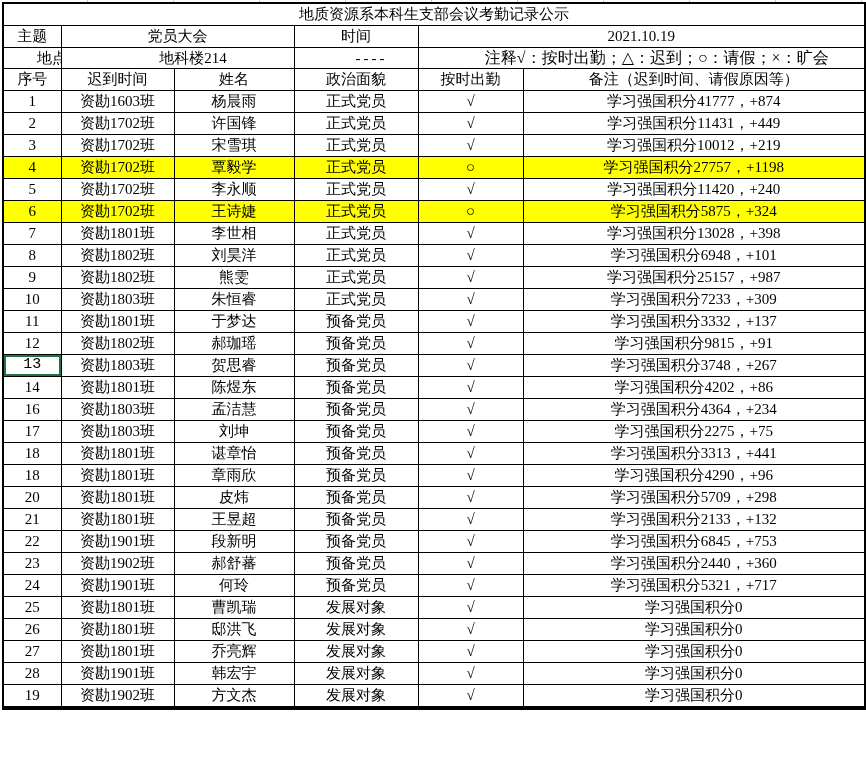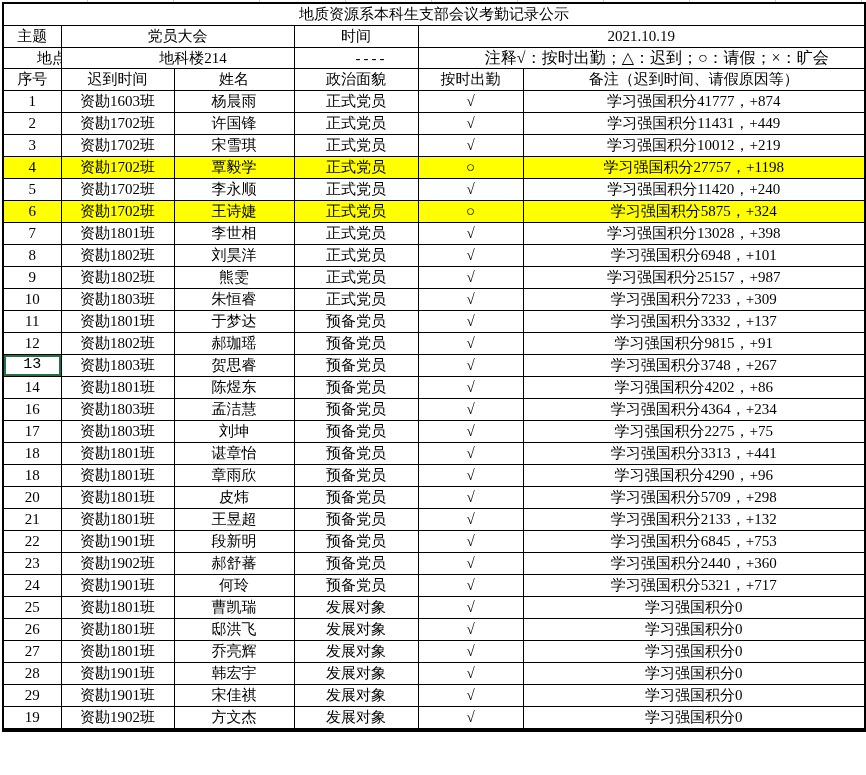--- a/index.html
+++ b/index.html
@@ -274,28 +274,20 @@
   </tr>
       <tr>
     <td>28</td>
     <td>资勘1901班</td>
     <td>韩宏宇</td>
     <td>发展对象</td>
     <td>√</td>
     <td>学习强国积分0</td>
   </tr>
       <tr>
-    <td>29</td>
-    <td>资勘1901班</td>
-    <td>宋佳祺</td>
-    <td>发展对象</td>
-    <td>√</td>
-    <td>学习强国积分0</td>
-  </tr>
-      <tr>
     <td>19</td>
     <td>资勘1902班</td>
     <td>方文杰</td>
     <td>发展对象</td>
     <td>√</td>
     <td>学习强国积分0</td>
   </tr>
     </tbody>
 </table>
 

